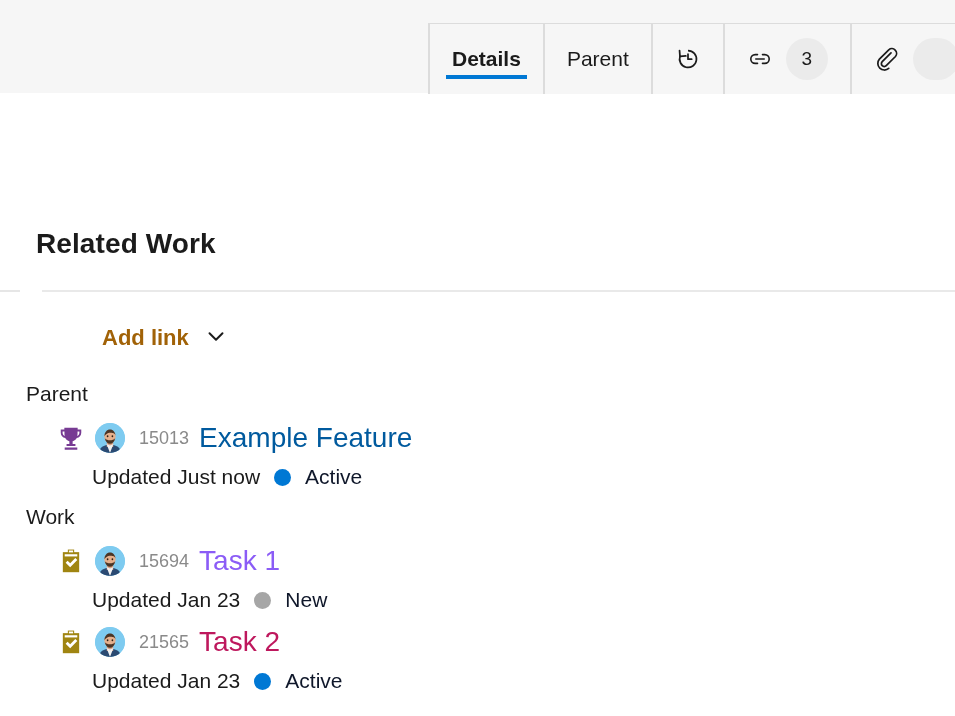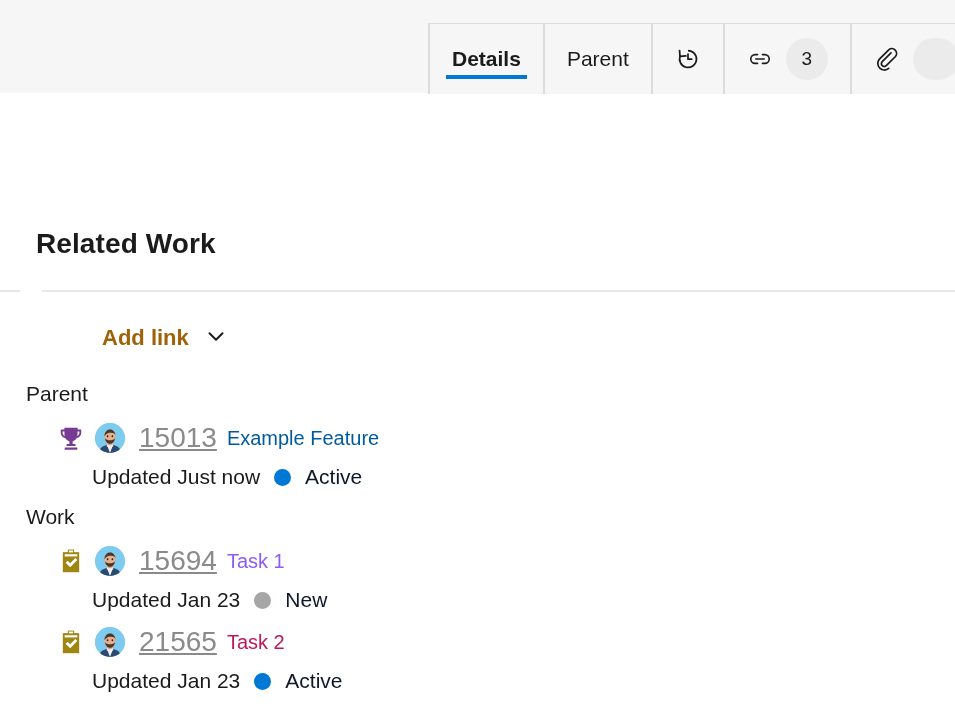--- a/index.html
+++ b/index.html
@@ -177,28 +177,27 @@
     flex: 0 0 30px;
     border-radius: 50%;
     overflow: hidden;
     background: #7ecbf0;
     display: inline-flex;
     align-items: flex-end;
     justify-content: center;
   }
 
   .wit-id {
-    font-size: 28px;
+    font-size: 18px;
     color: #8a8a8a;
     margin-left: 4px;
-    text-decoration: underline;
   }
 
   .wit-title {
-    font-size: 20px;
+    font-size: 28px;
     color: #005a9e;
     cursor: pointer;
   }
 
   .link-sub {
     display: flex;
     align-items: center;
     gap: 9px;
     padding-left: 35px;
     height: 36px;

